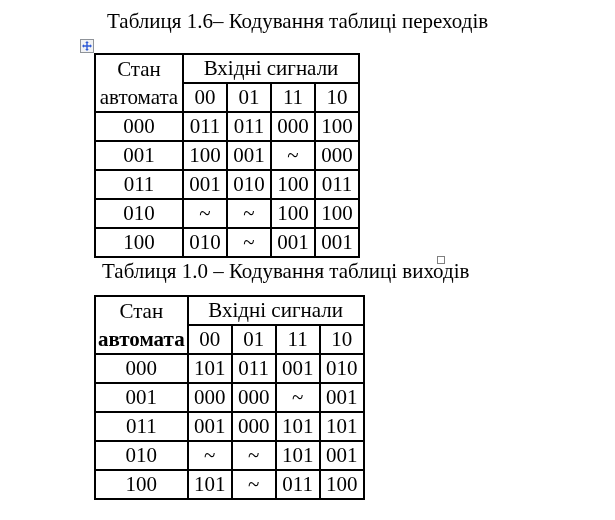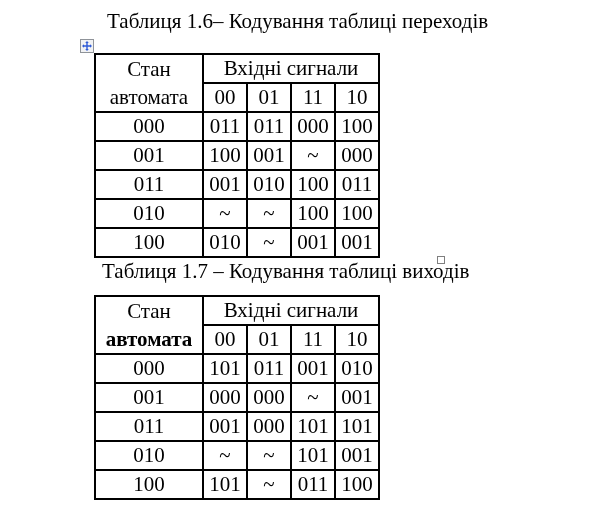--- a/index.html
+++ b/index.html
@@ -33,21 +33,21 @@
   .table2 { left:47px; top:295px; }
   table.ktable td {
     border:2px solid #000000;
     text-align:center;
     vertical-align:middle;
     font-size:21px;
     height:29px;
     padding:0 2px;
     white-space:nowrap;
   }
-  td.colstate { width:108px; }
+  td.colstate { width:88px; }
   td.colsig   { width:44px; }
   td.statehead { height:58px; line-height:28px; }
   .bold-line { font-weight:bold; }
 
   .move-handle {
     position:absolute;
     left:33px; top:39px;
     width:14px; height:14px;
     background:#f1f2f4;
     border:1px solid #8f9399;
@@ -124,21 +124,21 @@
       <td>010</td>
       <td>~</td>
       <td>001</td>
       <td>001</td>
     </tr>
   </tbody>
     </table>
 
   <div class="resize-handle"></div>
 
-  <div class="caption caption2">Таблиця 1.7 – Кодування таблиці виходів</div>
+  <div class="caption caption2">Таблиця 1.0 – Кодування таблиці виходів</div>
 
   <table class="ktable table2">
     <tbody>
         <tr>
       <td class="colstate statehead" rowspan="2">
         <span>Стан</span><br>
         <span class="bold-line">автомата</span>
       </td>
       <td colspan="4">Вхідні сигнали</td>
     </tr>

